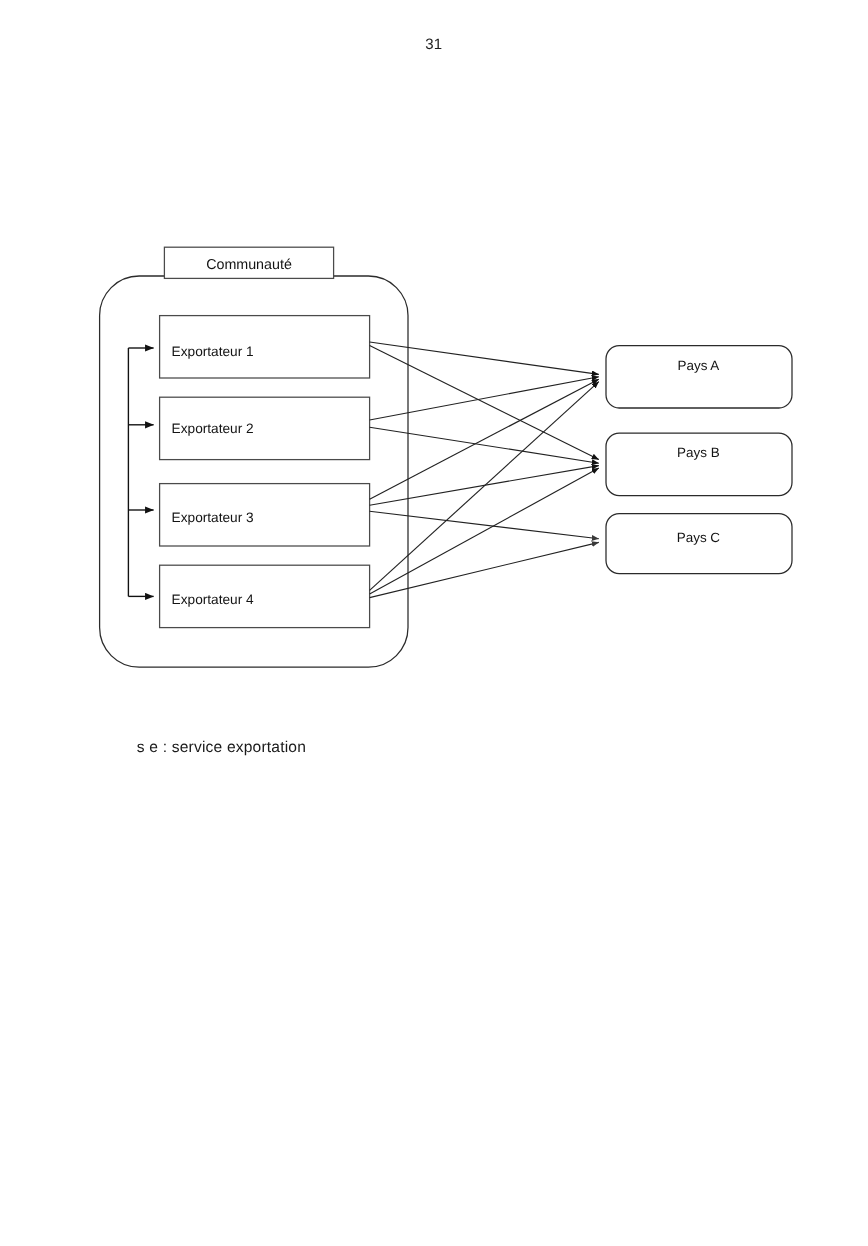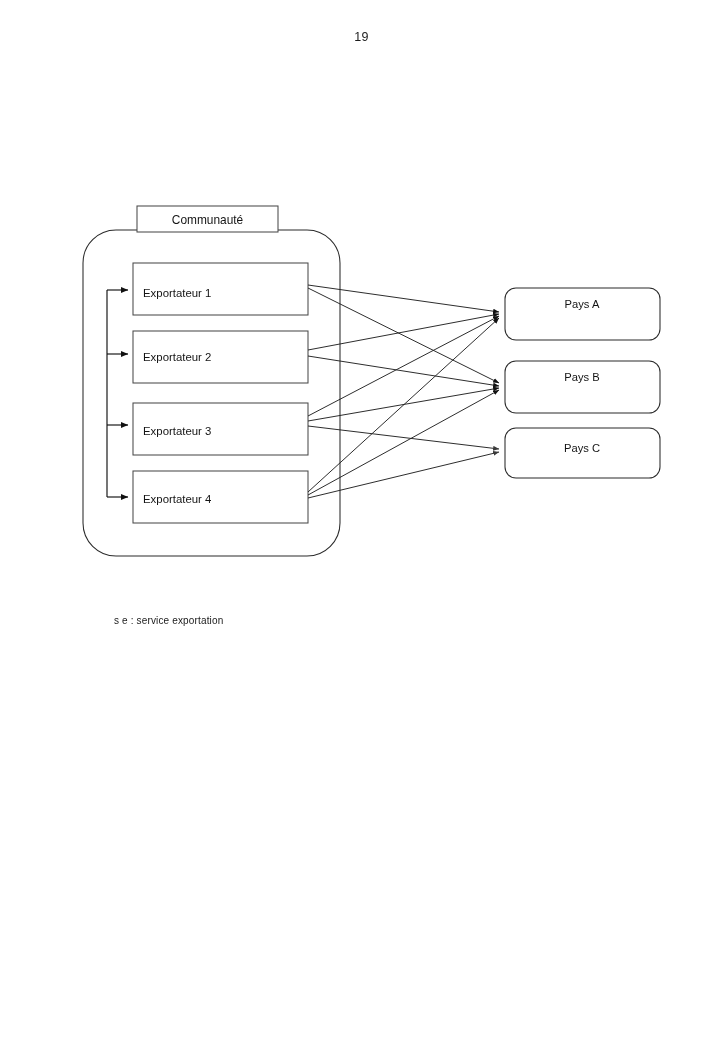--- a/index.html
+++ b/index.html
@@ -47,21 +47,21 @@
     position: absolute;
     top: 0;
     left: 0;
     width: 723px;
     height: 1038px;
   }
   .legend-note {
     position: absolute;
     left: 114px;
     top: 615px;
-    font-size: 10px;
+    font-size: 13px;
     color: #1a1a1a;
     letter-spacing: 0.15px;
     white-space: nowrap;
   }
   
   text.box-label {
     font-family: "Liberation Sans", sans-serif;
     font-size: 11.4px;
     fill: #141414;
   }
@@ -94,21 +94,21 @@
     fill: none;
     stroke: #111111;
     stroke-width: 1.15;
   }
 </style>
 </head>
 <body>
 
 <div id="page">
 
-  <div class="page-number">19</div>
+  <div class="page-number">31</div>
 
 
   <svg class="diagram" viewBox="0 0 723 1038">
 
     <defs>
       <marker id="arrowhead" markerWidth="7" markerHeight="7" refX="6.2" refY="2.6" orient="auto" markerUnits="strokeWidth">
         <path d="M0,0 L6.4,2.6 L0,5.2 z" fill="#111111"></path>
       </marker>
       <marker id="arrowheadsoft" markerWidth="7" markerHeight="7" refX="6.2" refY="2.6" orient="auto" markerUnits="strokeWidth">
         <path d="M0,0 L6.4,2.6 L0,5.2 z" fill="#3a3a3a"></path>

